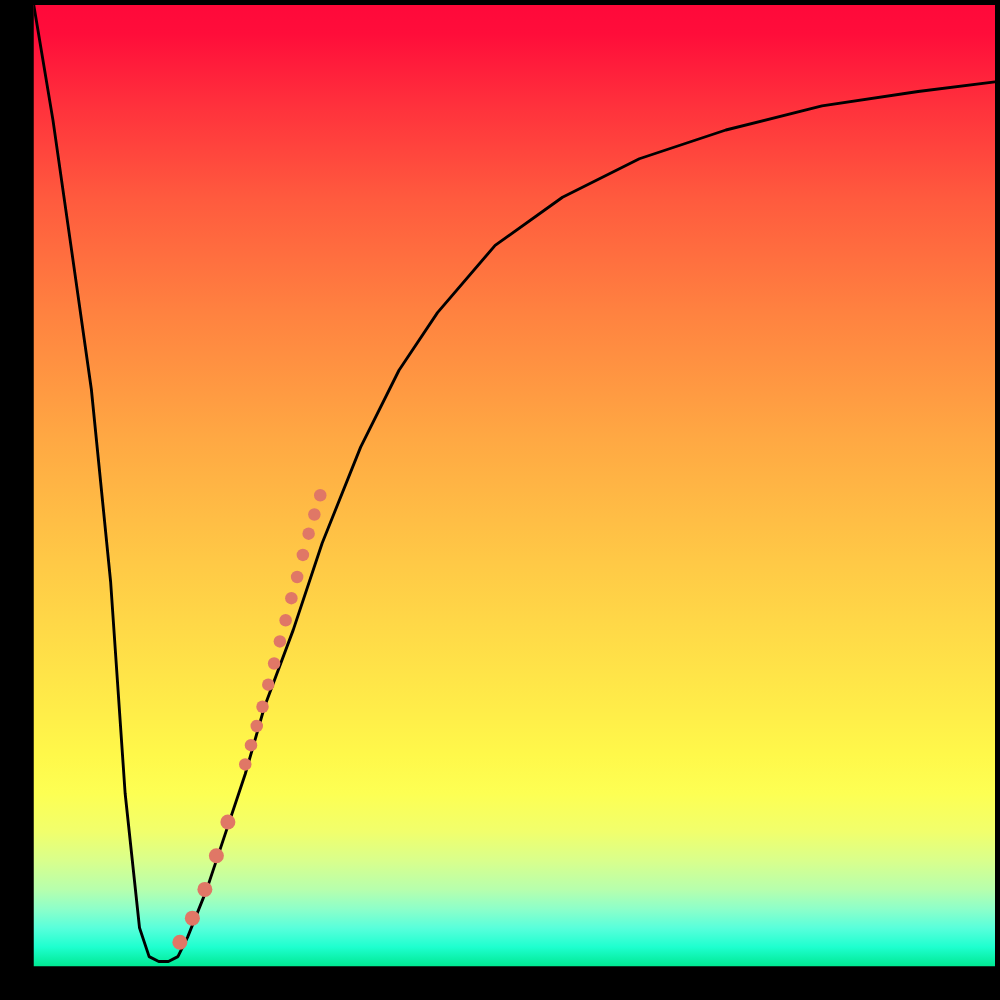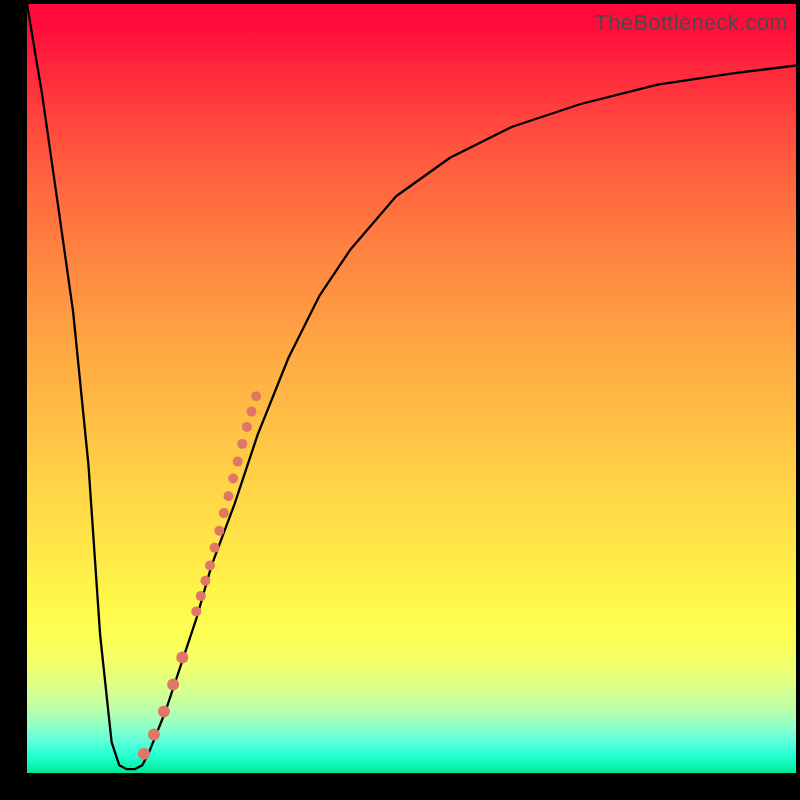--- a/index.html
+++ b/index.html
@@ -60,21 +60,20 @@
     top: 0;
     width: 769px;
     height: 769px;
   }
 </style>
 </head>
 <body>
 
 <div class="frame">
   <div class="plot">
-    <div class="watermark">TheBottleneck.com</div>
     <svg class="overlay" viewBox="0 0 769 769" preserveAspectRatio="none">
       <g id="curve-group">
           <path d="M0.0 0.0 L15.4 92.3 L30.8 199.9 L46.1 307.6 L61.5 461.4 L73.1 630.6 L84.6 738.2 L92.3 761.3 L100.0 765.2 L107.7 765.2 L115.3 761.3 L123.0 745.9 L138.4 707.5 L153.8 661.3 L169.2 615.2 L184.6 561.4 L207.6 499.9 L230.7 430.6 L261.5 353.7 L292.2 292.2 L323.0 246.1 L369.1 192.3 L423.0 153.8 L484.5 123.0 L553.7 100.0 L630.6 80.7 L707.5 69.2 L769.0 61.5 " fill="none" stroke="#000000" stroke-width="2.3" stroke-linejoin="round" stroke-linecap="round"></path>
         </g>
       <g id="dots-group">
           <circle cx="169.2" cy="607.5" r="5" fill="#e07766"></circle>
           <circle cx="173.8" cy="592.1" r="5" fill="#e07766"></circle>
           <circle cx="178.4" cy="576.8" r="5" fill="#e07766"></circle>
           <circle cx="183.0" cy="561.4" r="5" fill="#e07766"></circle>
           <circle cx="187.6" cy="543.7" r="5" fill="#e07766"></circle>

